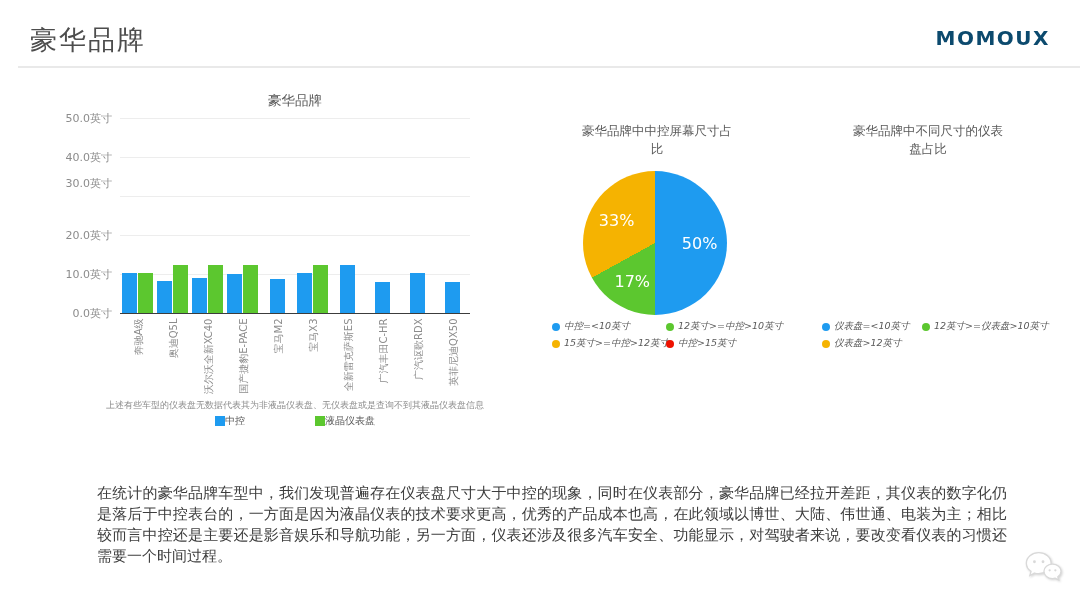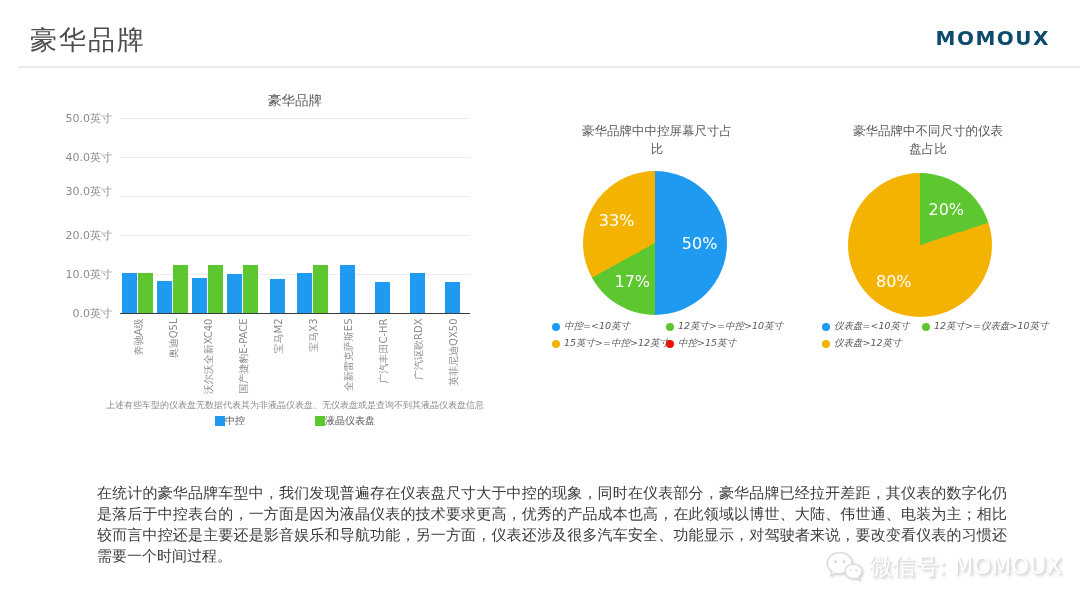--- a/index.html
+++ b/index.html
@@ -64,21 +64,21 @@
   <div class="logo">MOMOUX</div>
   <div class="divider"></div>
 
   <div class="bar-title">豪华品牌</div>
   <div class="bar-plot" id="bar-plot">
       <div class="gridline" style="top: 0px;"></div>
       <div class="ytick" style="top: -7px;">50.0英寸</div>
       <div class="gridline" style="top: 39px;"></div>
       <div class="ytick" style="top: 32px;">40.0英寸</div>
       <div class="gridline" style="top: 78px;"></div>
-      <div class="ytick" style="top: 66px;">30.0英寸</div>
+      <div class="ytick" style="top: 58px;">30.0英寸</div>
       <div class="gridline" style="top: 117px;"></div>
       <div class="ytick" style="top: 110px;">20.0英寸</div>
       <div class="gridline" style="top: 156px;"></div>
       <div class="ytick" style="top: 149px;">10.0英寸</div>
       <div class="gridline axisline" style="top: 195px;"></div>
       <div class="ytick" style="top: 188px;">0.0英寸</div>
       <div class="bar" style="left: 2px; top: 155.025px; height: 39.975px; background: rgb(30, 155, 240);"></div>
       <div class="bar" style="left: 18px; top: 155.025px; height: 39.975px; background: rgb(92, 199, 47);"></div>
       <div class="xtick" style="left: -27.5px; top: 239px;">奔驰A级</div>
       <div class="bar" style="left: 37px; top: 162.63px; height: 32.37px; background: rgb(30, 155, 240);"></div>
@@ -141,24 +141,20 @@
       <div class="pl-item">
         <span class="pl-dot" style="background: rgb(238, 17, 0);"></span>
         <span>中控&gt;15英寸</span>
       </div>
     </div>
 
   <div class="pie-title" id="pie-title-1">
     <div>豪华品牌中不同尺寸的仪表</div>
     <div>盘占比</div>
   </div>
-  <div class="pie-disc" id="pie-disc-1" style="background: conic-gradient(rgb(92, 199, 47) 0deg, rgb(92, 199, 47) 72deg, rgb(245, 179, 1) 72deg, rgb(245, 179, 1) 360deg);">
-      <div class="pielabel" style="left: 98.2387px; top: 35.8855px;">20%</div>
-      <div class="pielabel" style="left: 45.7613px; top: 108.115px;">80%</div>
-    </div>
   <div class="pie-legend" id="pie-legend-1">
       <div class="pl-item">
         <span class="pl-dot" style="background: rgb(30, 155, 240);"></span>
         <span>仪表盘=&lt;10英寸</span>
       </div>
       <div class="pl-item">
         <span class="pl-dot" style="background: rgb(92, 199, 47);"></span>
         <span>12英寸&gt;=仪表盘&gt;10英寸</span>
       </div>
       <div class="pl-item">
@@ -175,16 +171,15 @@
         <path d="M15.5 2.5c-7.2 0-13 4.9-13 11 0 3.5 1.9 6.6 4.9 8.6l-1.2 4.4 4.9-2.6c1.4.4 2.9.6 4.4.6 7.2 0 13-4.9 13-11s-5.8-11-13-11z"></path>
         <path d="M30 14.5c-5 0-9 3.4-9 7.6 0 4.2 4 7.6 9 7.6 1 0 2-.1 2.9-.4l3.6 1.9-.9-3.2c2.1-1.4 3.4-3.5 3.4-5.9 0-4.2-4-7.6-9-7.6z"></path>
       </g>
       <g fill="#d9d9d9">
         <circle cx="11" cy="12" r="1.5"></circle>
           <circle cx="20" cy="12" r="1.5"></circle>
         <circle cx="27" cy="21" r="1.2"></circle>
           <circle cx="33" cy="21" r="1.2"></circle>
       </g>
     </svg>
-    <span>微信号: MOMOUX</span>
   </div>
 
 </div>
 
 </body></html>

